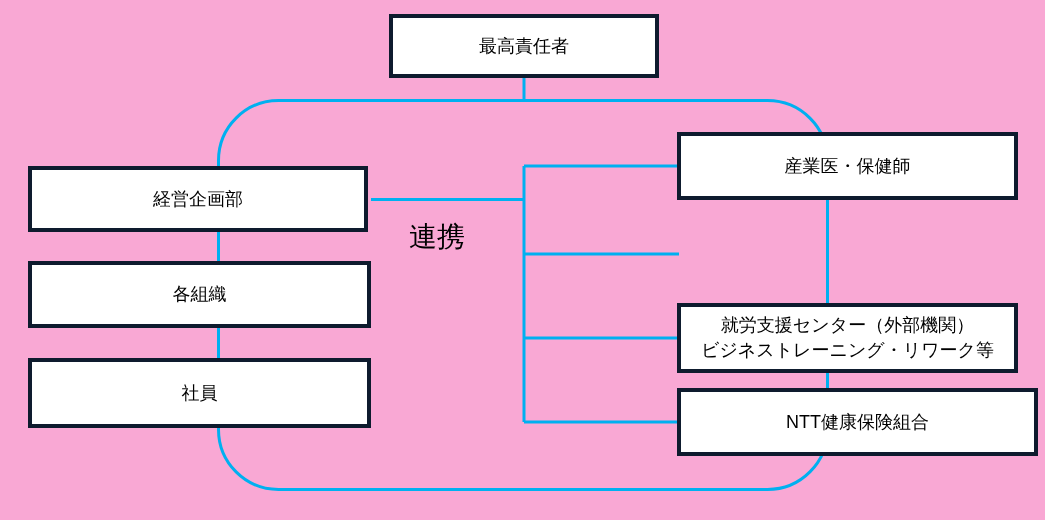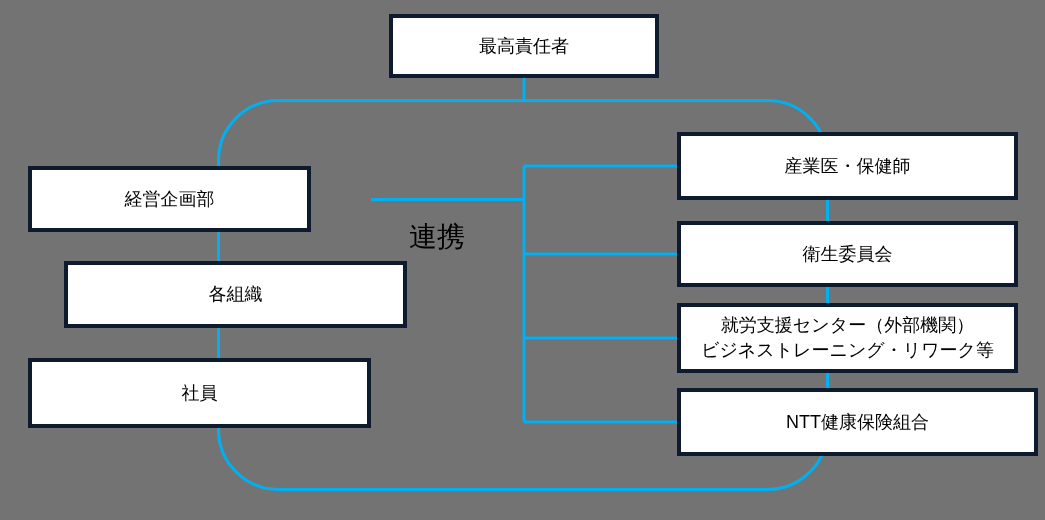--- a/index.html
+++ b/index.html
@@ -6,21 +6,21 @@
     --connector:#00b0f0;
     --box-border:#0e1b2e;
     --box-fill:#ffffff;
     --text-color:#000000;
   }
   html,body{margin:0;padding:0;background:#ffffff;}
   body{font-family:"Liberation Sans","DejaVu Sans",sans-serif;}
   .canvas{
     position:relative;
     width:1045px;height:520px;
-    background:#737373;
+    background:#f9a8d4;
     overflow:hidden;
   }
   .connector-layer{
     position:absolute;left:0;top:0;width:1045px;height:520px;
     z-index:1;
   }
   .box{
     position:absolute;
     box-sizing:border-box;
     background:var(--box-fill);
@@ -30,22 +30,22 @@
     align-items:center;
     justify-content:center;
     z-index:2;
     color:var(--text-color);
     font-size:18px;
     line-height:25px;
     text-align:center;
     white-space:nowrap;
   }
   .top-box   {left:389px;top:14px; width:270px;height:64px;}
-  .l-box-1   {left:28px; top:166px;width:283px;height:66px;}
-  .l-box-2   {left:28px; top:261px;width:343px;height:67px;margin-left:36px;}
+  .l-box-1   {left:28px; top:166px;width:340px;height:66px;}
+  .l-box-2   {left:28px; top:261px;width:343px;height:67px;}
   .l-box-3   {left:28px; top:358px;width:343px;height:70px;}
   .r-box-1   {left:677px;top:132px;width:341px;height:68px;}
   .r-box-2   {left:677px;top:221px;width:341px;height:66px;}
   .r-box-3   {left:677px;top:303px;width:341px;height:70px;font-family:Liberation Serif, serif;}
   .r-box-4   {left:677px;top:388px;width:361px;height:68px;}
   .center-label{
     position:absolute;
     left:376px;top:220px;width:122px;
     z-index:2;
     font-size:28px;line-height:34px;
@@ -86,23 +86,20 @@
   </div>
   <div class="box l-box-3">
     <span>社員</span>
   </div>
 
   <div class="center-label">連携</div>
 
   <div class="box r-box-1">
     <span>産業医・保健師</span>
   </div>
-  <div class="box r-box-2">
-    <span>衛生委員会</span>
-  </div>
   <div class="box r-box-3">
     <span>就労支援センター（外部機関）</span>
     <span>ビジネストレーニング・リワーク等</span>
   </div>
   <div class="box r-box-4">
     <span>NTT健康保険組合</span>
   </div>
 
 </div>
 

